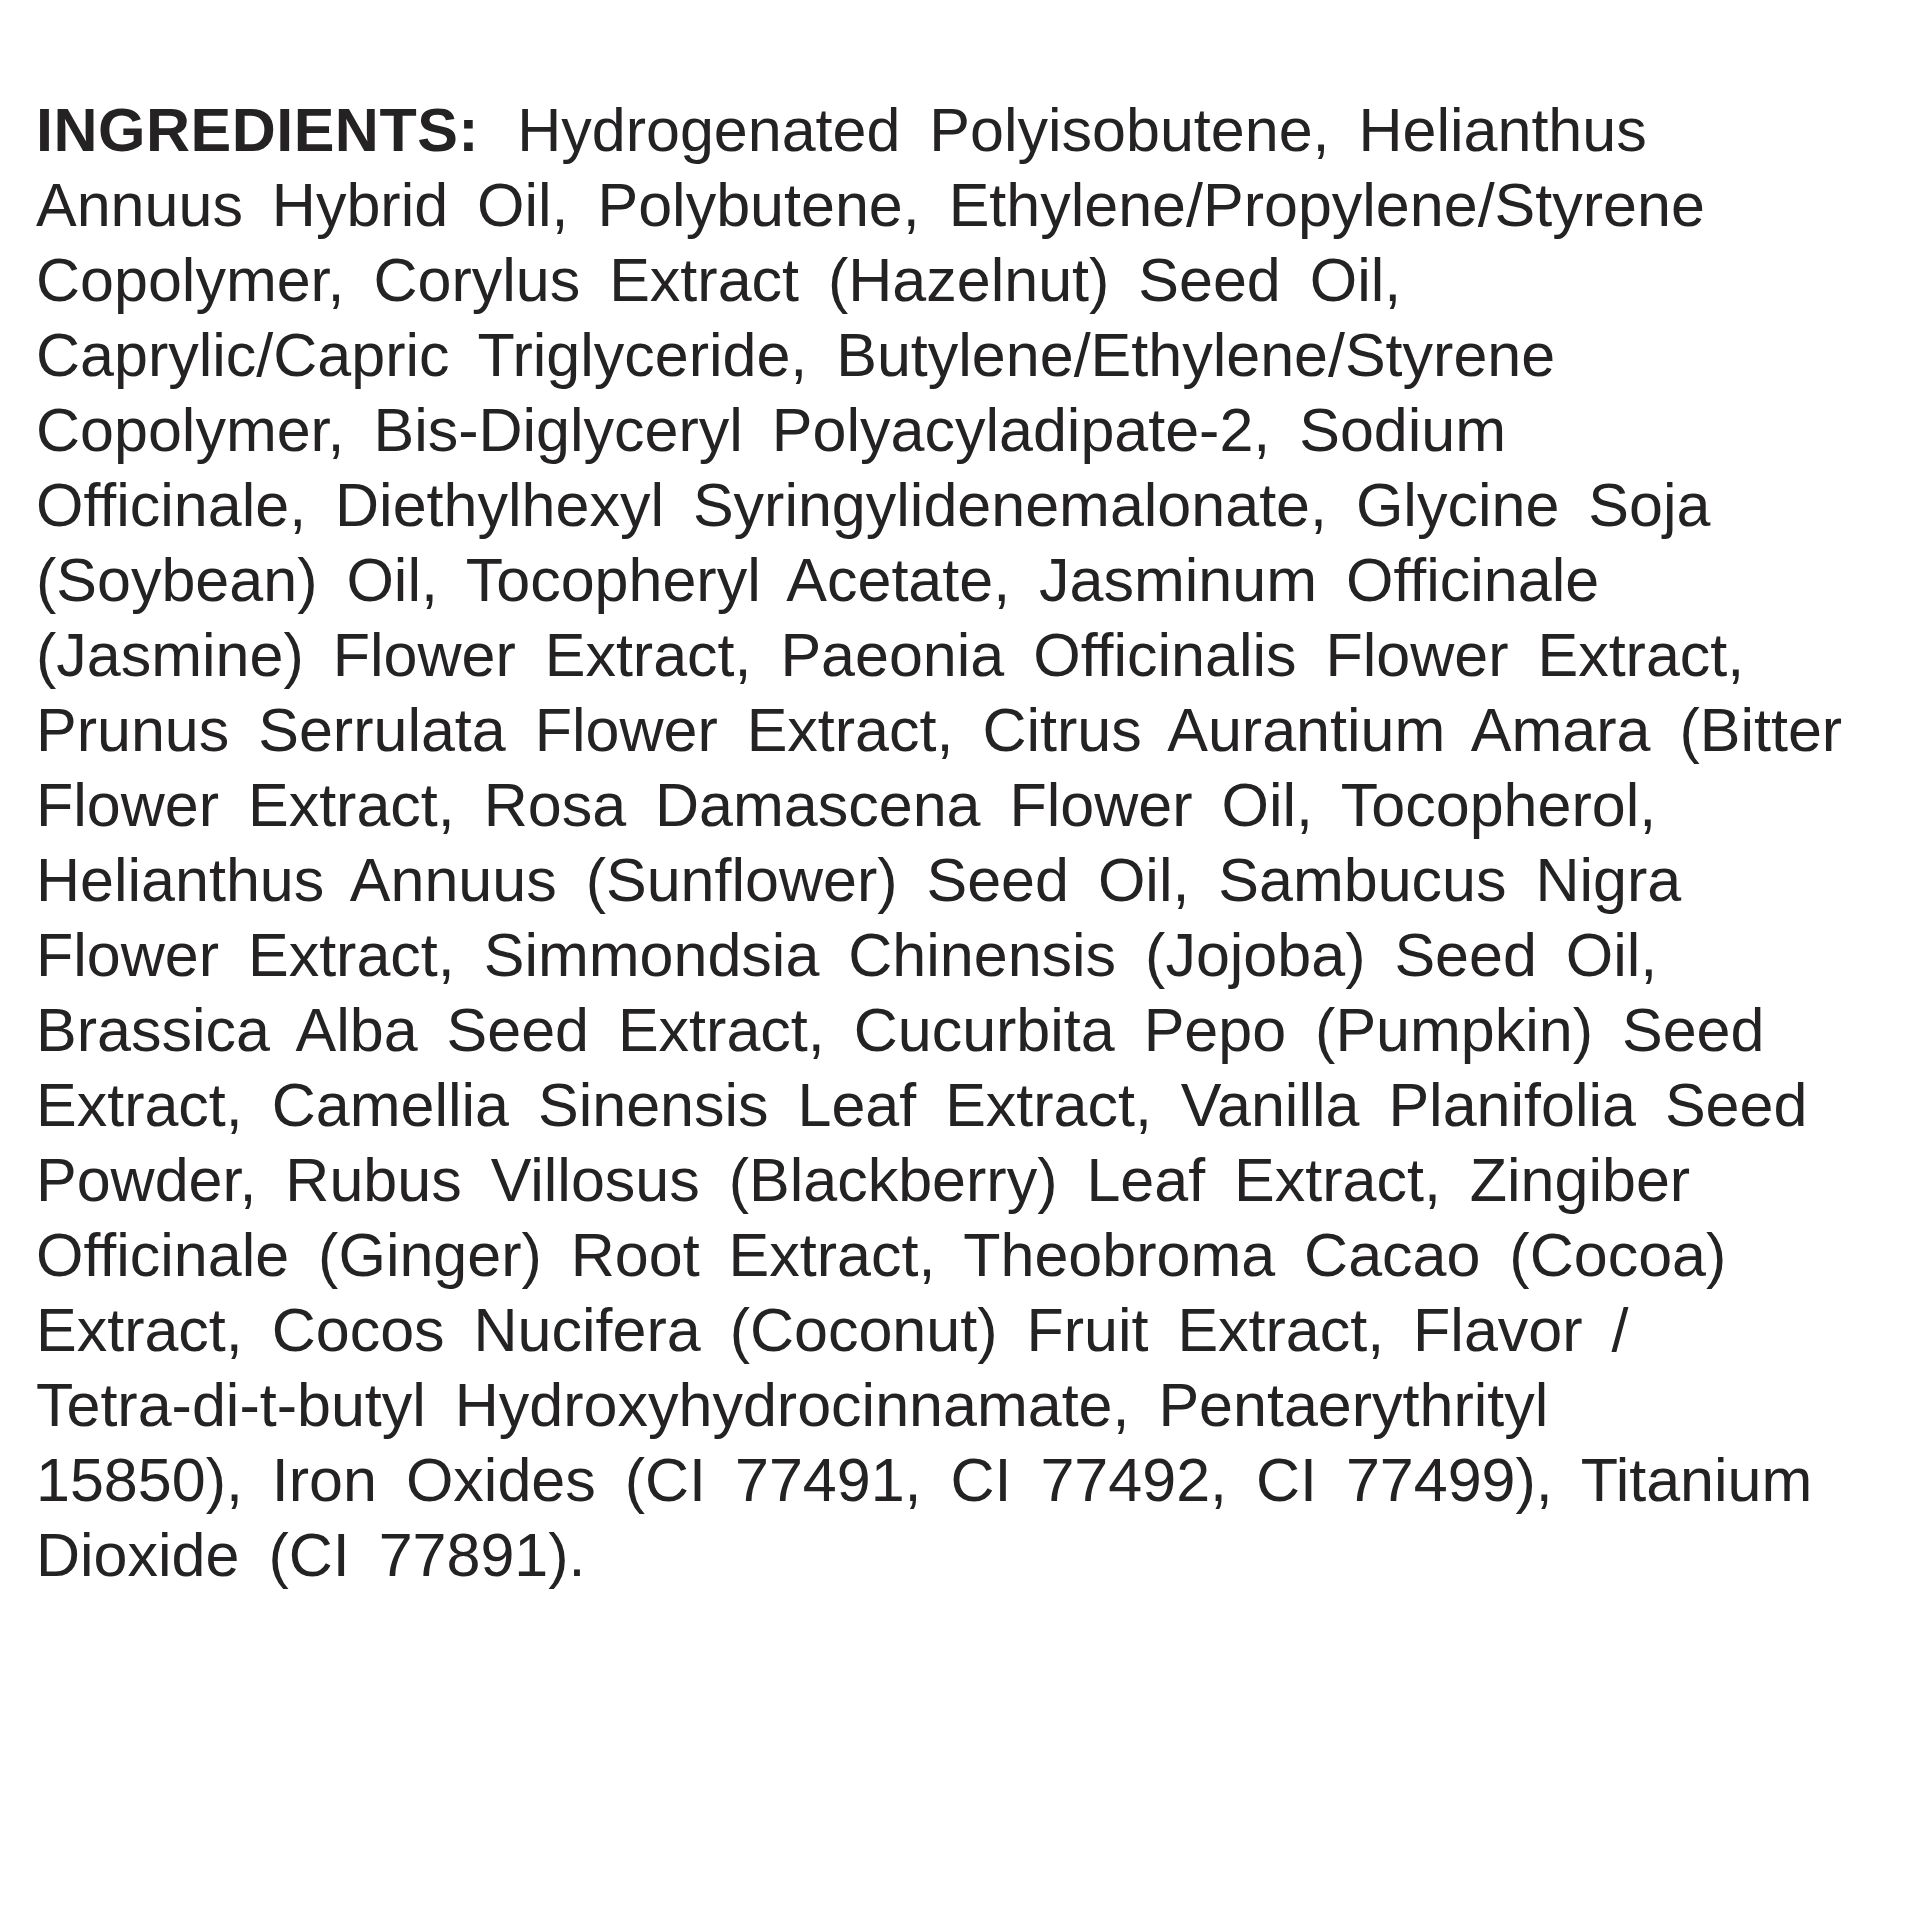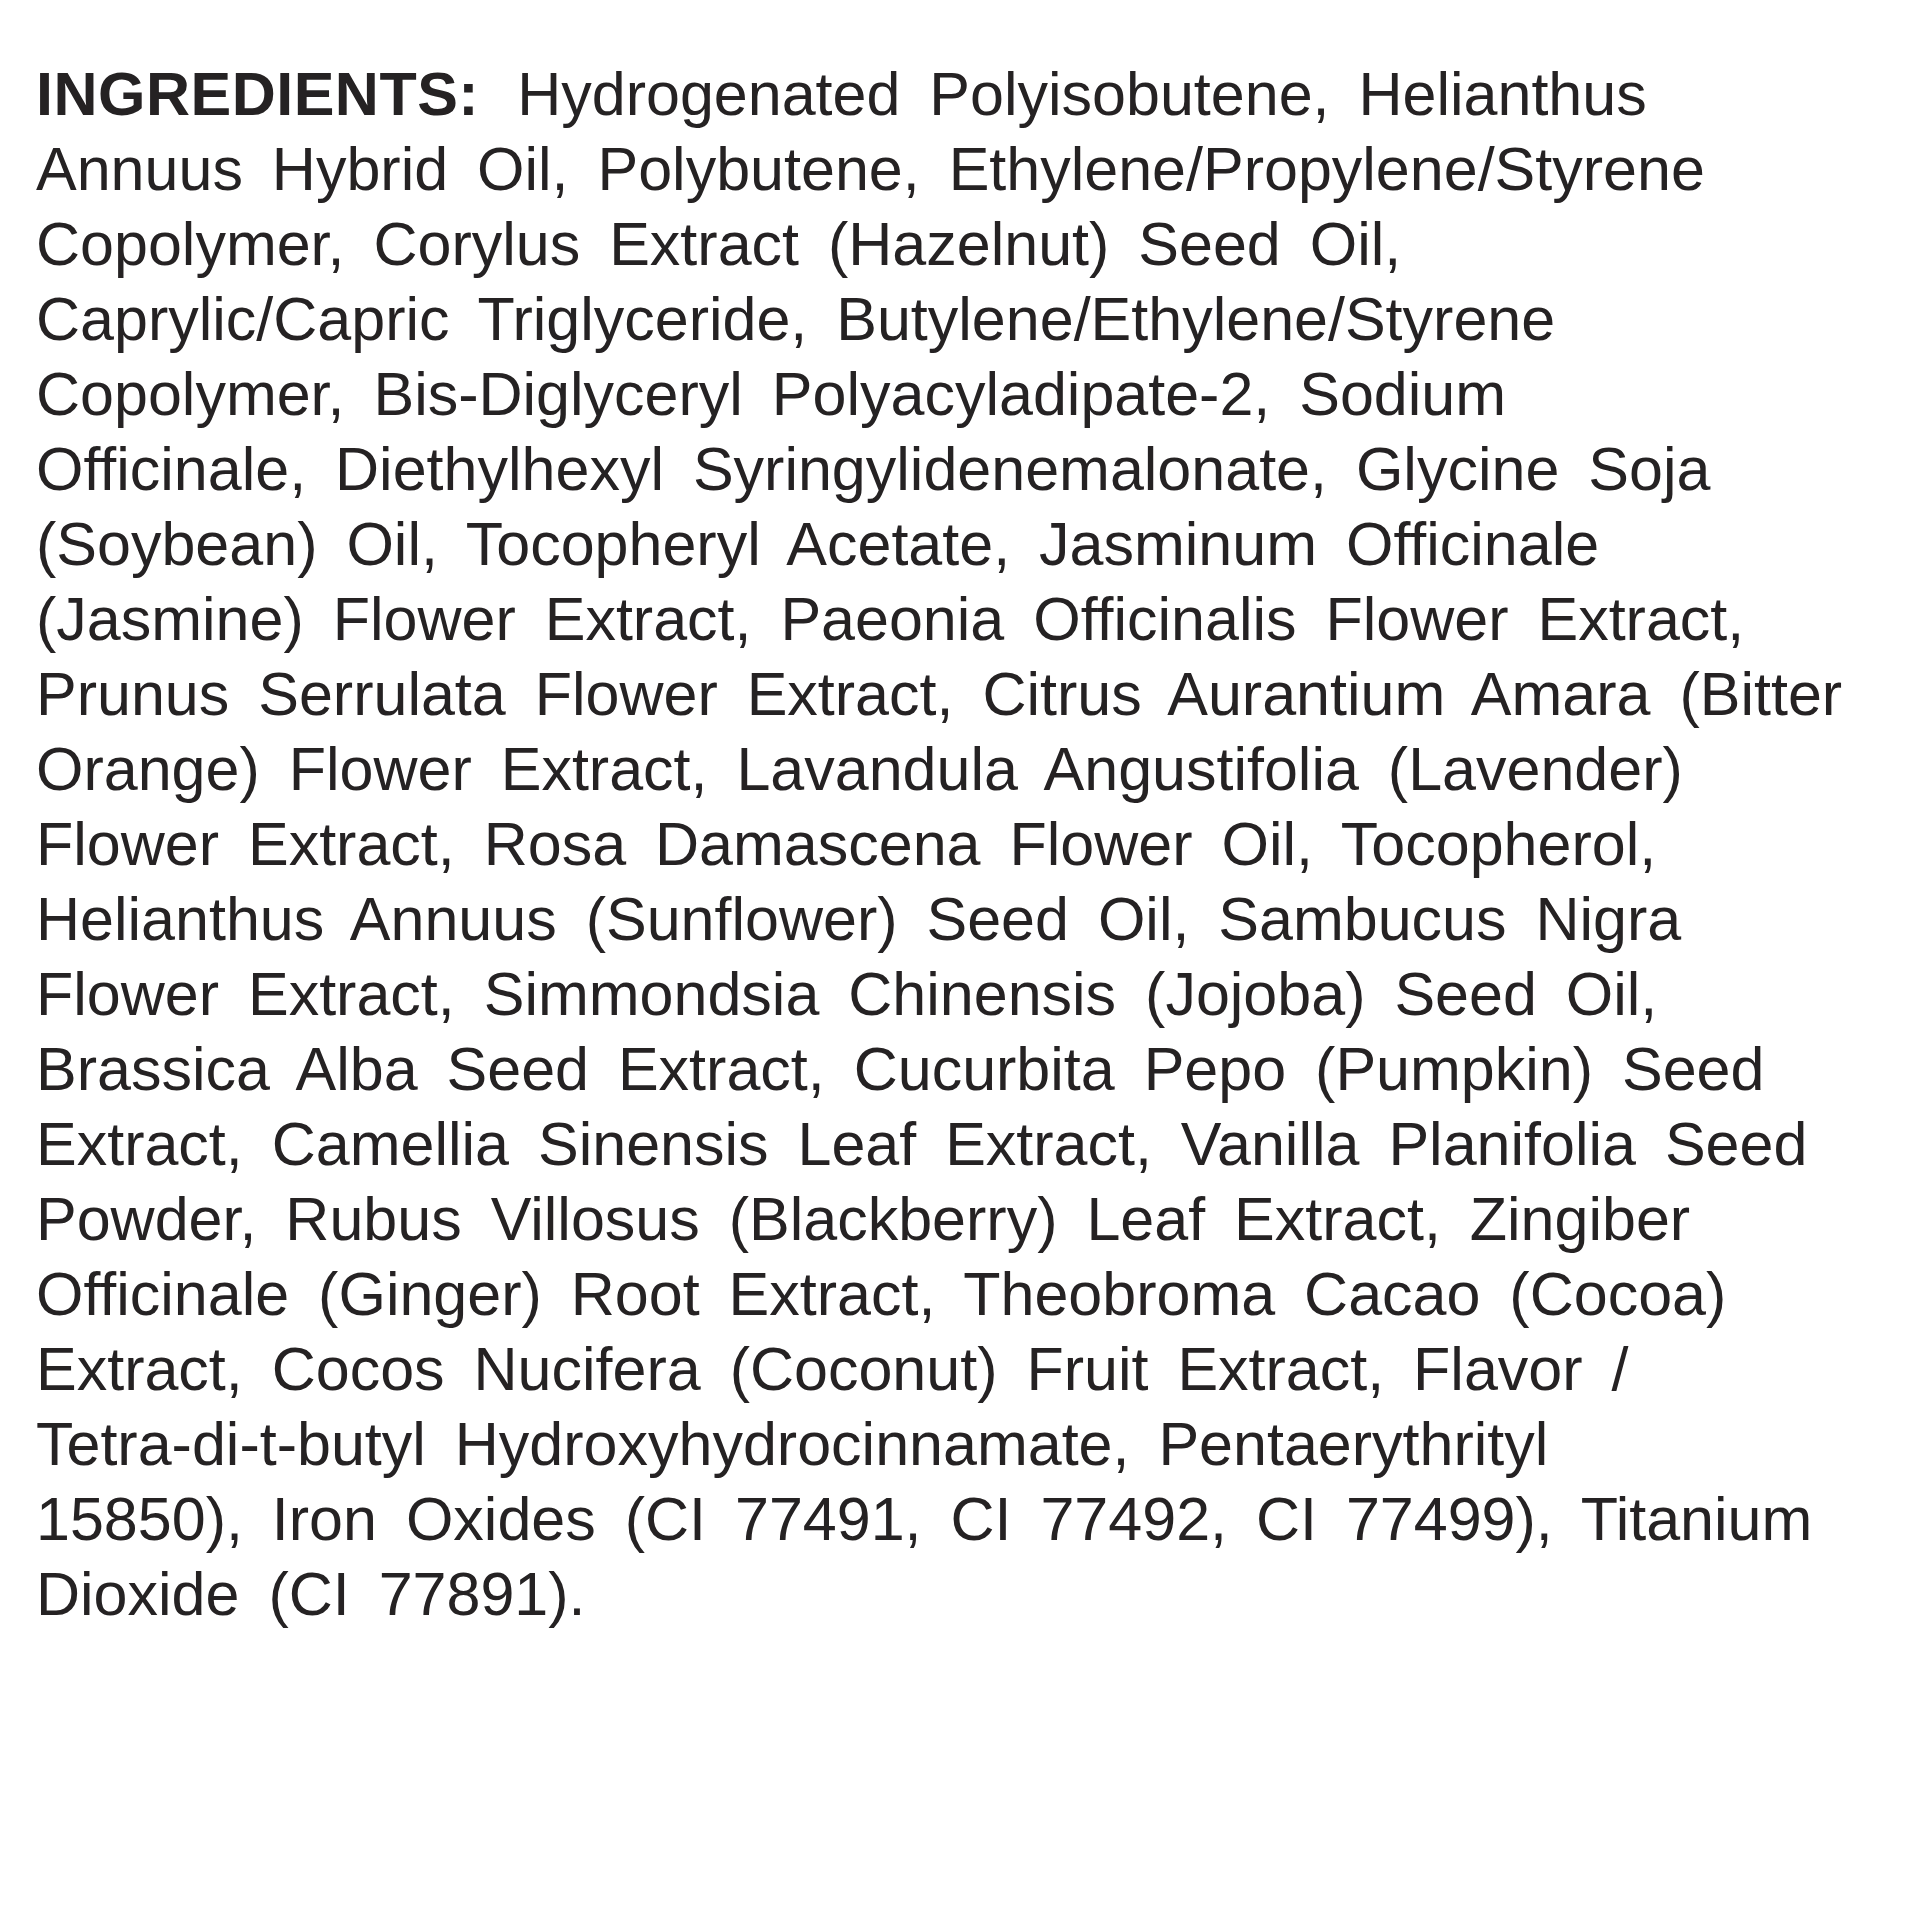--- a/index.html
+++ b/index.html
@@ -9,20 +9,21 @@
   body {
     width: 1927px;
     height: 1927px;
     background: #ffffff;
     overflow: hidden;
   }
   .ingredients-panel {
     box-sizing: border-box;
     width: 1927px;
     padding: 57px 21px 0 36px;
+    margin-top: 36px;
   }
   .ing-line {
     font-family: "Liberation Sans", sans-serif;
     font-size: 61px;
     line-height: 75px;
     font-weight: 400;
     color: #252223;
     word-spacing: 12px;
     white-space: nowrap;
     letter-spacing: 0px;
@@ -41,21 +42,20 @@
     <span class="ing-heading">INGREDIENTS:</span><span>Hydrogenated Polyisobutene, Helianthus</span>
   </div>
   <div class="ing-line">Annuus Hybrid Oil, Polybutene, Ethylene/Propylene/Styrene</div>
   <div class="ing-line">Copolymer, Corylus Extract (Hazelnut) Seed Oil,</div>
   <div class="ing-line">Caprylic/Capric Triglyceride, Butylene/Ethylene/Styrene</div>
   <div class="ing-line">Copolymer, Bis-Diglyceryl Polyacyladipate-2, Sodium</div>
   <div class="ing-line">Officinale, Diethylhexyl Syringylidenemalonate, Glycine Soja</div>
   <div class="ing-line">(Soybean) Oil, Tocopheryl Acetate, Jasminum Officinale</div>
   <div class="ing-line">(Jasmine) Flower Extract, Paeonia Officinalis Flower Extract,</div>
   <div class="ing-line">Prunus Serrulata Flower Extract, Citrus Aurantium Amara (Bitter</div>
-  <div class="ing-line">Orange) Flower Extract, Lavandula Angustifolia (Lavender)</div>
   <div class="ing-line">Flower Extract, Rosa Damascena Flower Oil, Tocopherol,</div>
   <div class="ing-line">Helianthus Annuus (Sunflower) Seed Oil, Sambucus Nigra</div>
   <div class="ing-line">Flower Extract, Simmondsia Chinensis (Jojoba) Seed Oil,</div>
   <div class="ing-line">Brassica Alba Seed Extract, Cucurbita Pepo (Pumpkin) Seed</div>
   <div class="ing-line">Extract, Camellia Sinensis Leaf Extract, Vanilla Planifolia Seed</div>
   <div class="ing-line">Powder, Rubus Villosus (Blackberry) Leaf Extract, Zingiber</div>
   <div class="ing-line">Officinale (Ginger) Root Extract, Theobroma Cacao (Cocoa)</div>
   <div class="ing-line">Extract, Cocos Nucifera (Coconut) Fruit Extract, Flavor /</div>
   <div class="ing-line">Tetra-di-t-butyl Hydroxyhydrocinnamate, Pentaerythrityl</div>
   <div class="ing-line">15850), Iron Oxides (CI 77491, CI 77492, CI 77499), Titanium</div>

